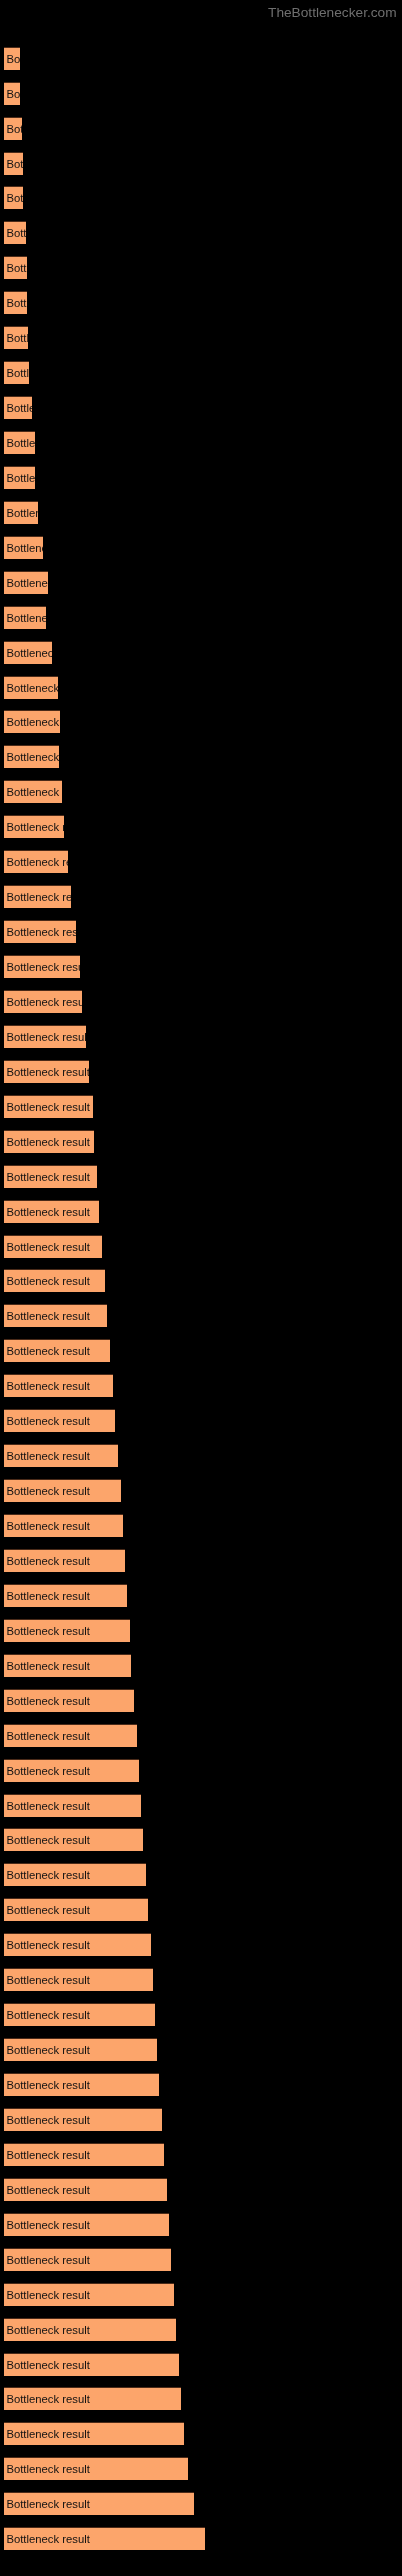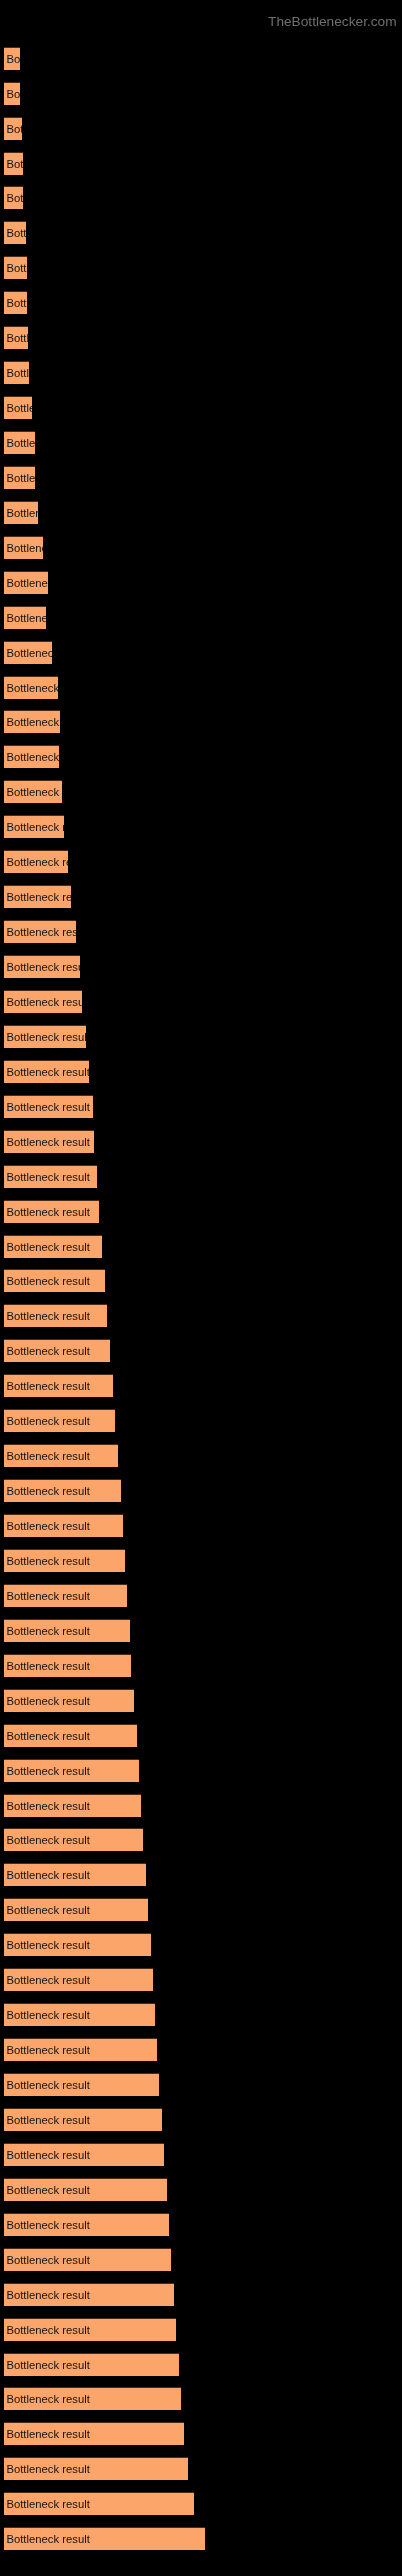--- a/index.html
+++ b/index.html
@@ -9,21 +9,21 @@
   }
   body {
     width: 403px;
     height: 2576px;
     position: relative;
     overflow: hidden;
     font-family: "Liberation Sans", sans-serif;
   }
   #site-title {
     position: absolute;
-    top: 14px;
+    top: 5px;
     right: 6.4px;
     color: #6f6f6f;
     font-size: 13.7px;
     font-family: "Liberation Sans", sans-serif;
     letter-spacing: 0px;
     white-space: nowrap;
     line-height: 16px;
   }
   #chart-area {
     position: absolute;

